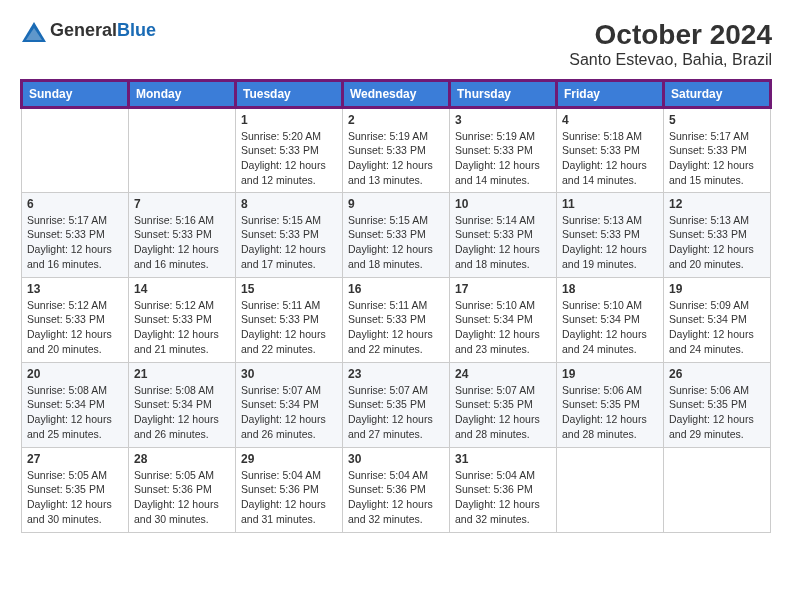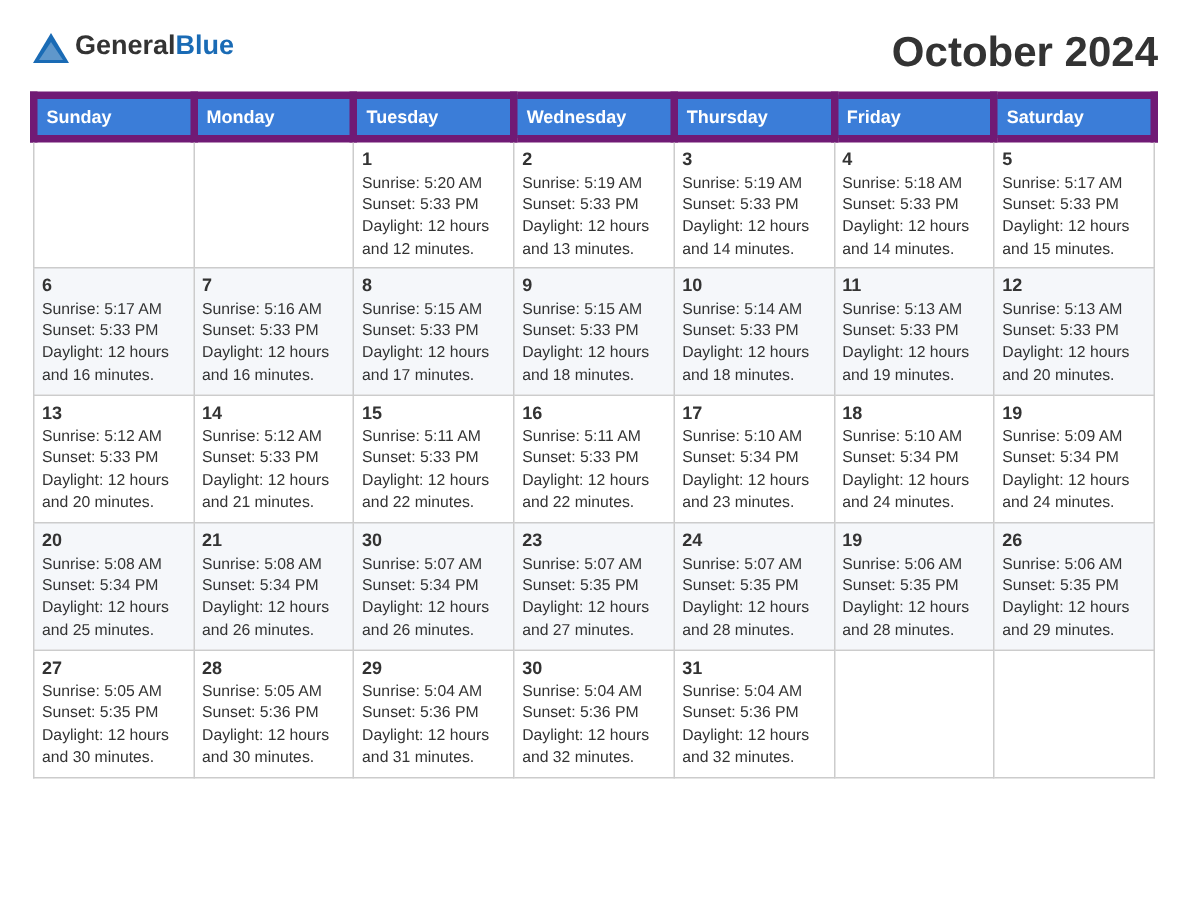--- a/index.html
+++ b/index.html
@@ -53,21 +53,21 @@
       border-collapse: collapse;
       font-size: 11px;
     }
     .calendar-table th {
       background-color: #3b7dd8;
       color: #fff;
       text-align: left;
       padding: 5px 6px;
       font-size: 12px;
       font-weight: bold;
-      border: 5px solid #701a75;
+      border: 3px solid #701a75;
     }
     .calendar-table td {
       border: 1px solid #ccc;
       vertical-align: top;
       padding: 4px 5px;
       width: calc(100% / 7);
       height: 85px;
       background: #fff;
     }
     .calendar-table tr:nth-child(even) td {
@@ -97,20 +97,21 @@
     <svg class="logo-icon" viewBox="0 0 28 28">
       <polygon points="14,2 26,22 2,22" fill="#1a6bb5"></polygon>
       <polygon points="14,8 22,20 6,20" fill="#fff" opacity="0.3"></polygon>
     </svg>
     <div>
       <span class="logo-text-general">General</span><span class="logo-text-blue">Blue</span>
     </div>
   </div>
   <div class="title-block">
     <div class="month-title">October 2024</div>
+    <div class="location-title">Santo Estevao, Bahia, Brazil</div>
   </div>
 </div>
 
 <table class="calendar-table">
   <thead>
     <tr>
     <th>Sunday</th>
         <th>Monday</th>
         <th>Tuesday</th>
         <th>Wednesday</th>

